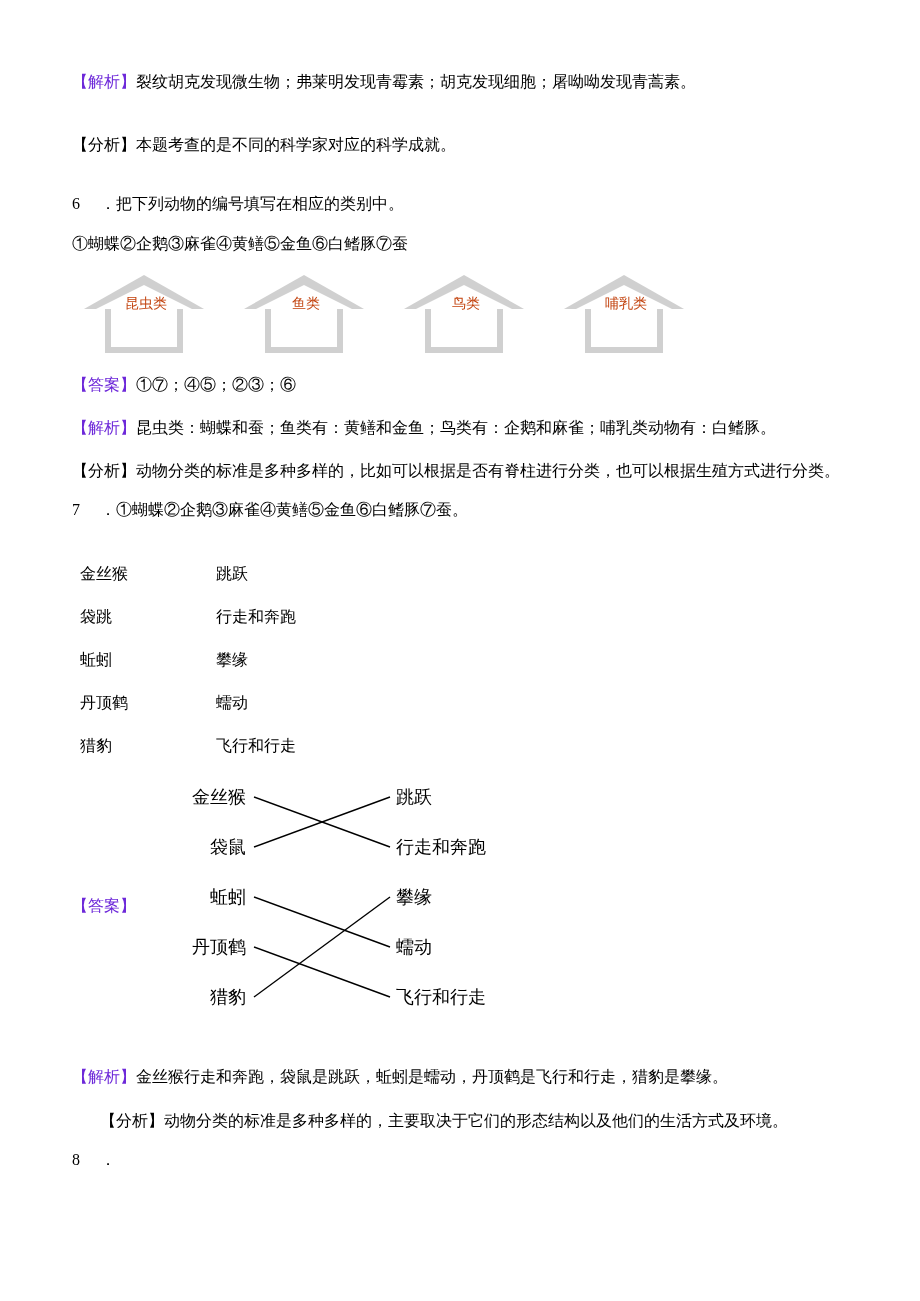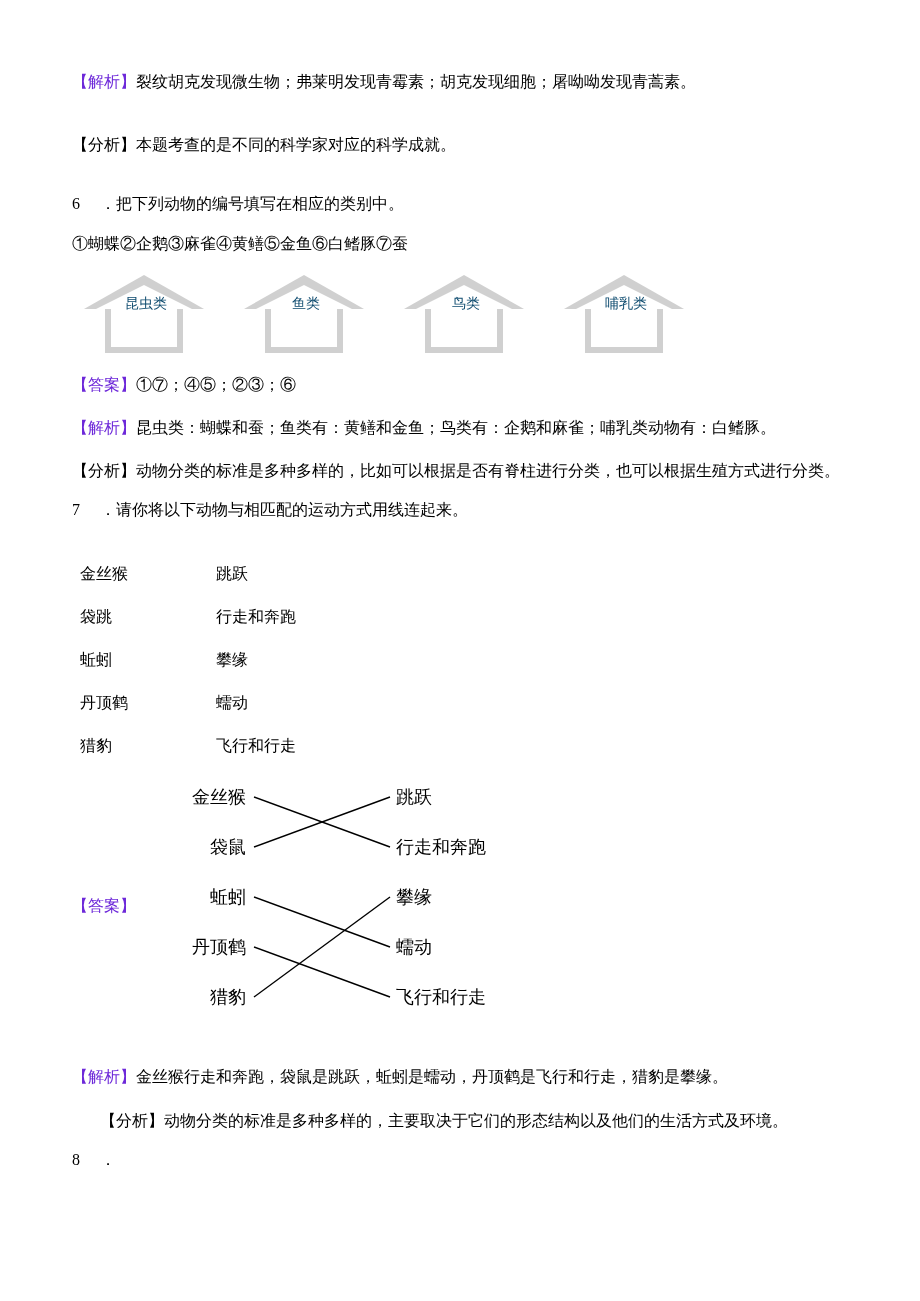--- a/index.html
+++ b/index.html
@@ -60,21 +60,21 @@
     border-right: 48px solid transparent;
     border-bottom: 24px solid #fff;
   }
   .arrow-label {
     position: absolute;
     top: 14px;
     left: 4px;
     right: 0;
     text-align: center;
     font-size: 14px;
-    color: #0c4a6e;
+    color: #c2410c;
   }
   .arrow-stem {
     margin: 0 auto;
     width: 78px;
     height: 44px;
     border-left: 6px solid #d0d0d0;
     border-right: 6px solid #d0d0d0;
     border-bottom: 6px solid #d0d0d0;
     box-sizing: border-box;
   }
@@ -168,21 +168,21 @@
   <span class="blue-label">【解析】</span><span>昆虫类：蝴蝶和蚕；鱼类有：黄鳝和金鱼；鸟类有：企鹅和麻雀；哺乳类动物有：白鳍豚。</span>
 </p>
 
 <p>
   <span>【分析】</span><span>动物分类的标准是多种多样的，比如可以根据是否有脊柱进行分类，也可以根据生殖方式进行分类。</span>
 </p>
 
 <div class="num-row">
   <span class="num">7</span>
   <span>．</span>
-  <span>请你将以下动物与相匹配的运动方式用线连起来。</span>
+  <span>①蝴蝶②企鹅③麻雀④黄鳝⑤金鱼⑥白鳍豚⑦蚕。</span>
 </div>
 
 <div class="gap"></div>
 
 <table class="pair-table">
   <tbody>
       <tr>
         <td class="left">金丝猴</td>
         <td>跳跃</td>
       </tr>

